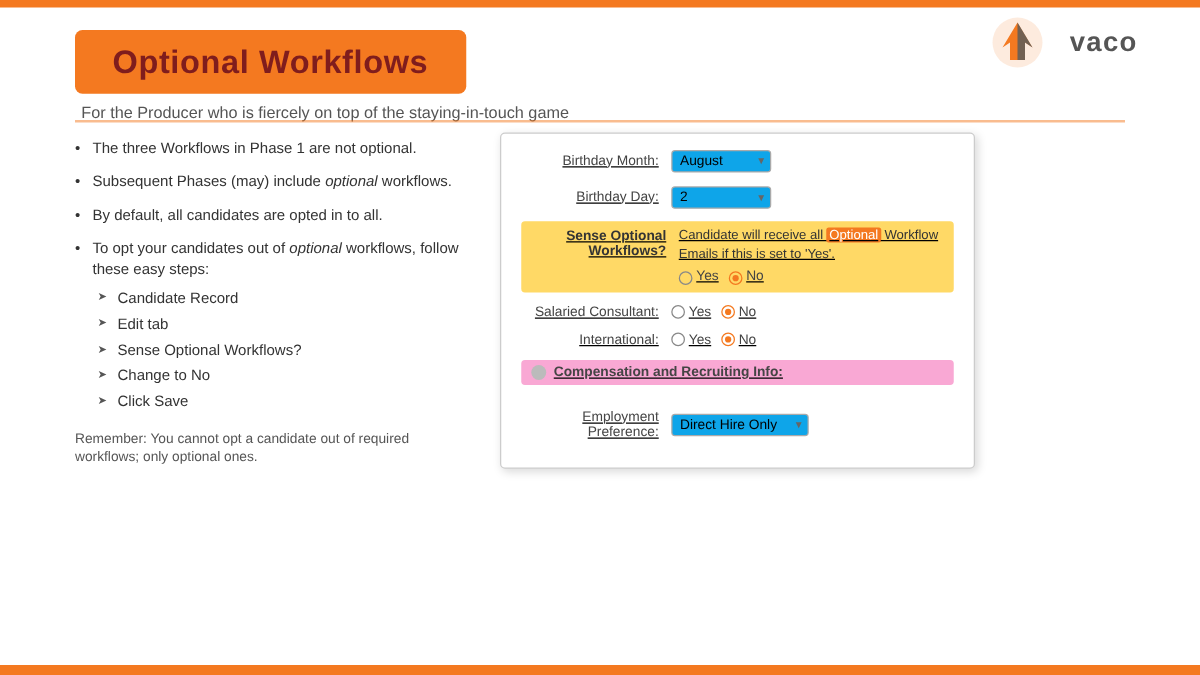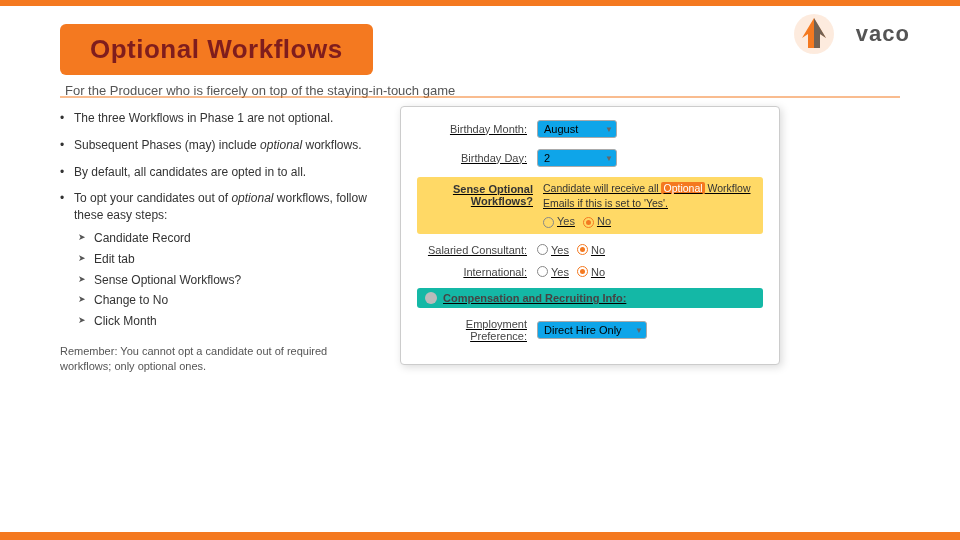--- a/index.html
+++ b/index.html
@@ -260,27 +260,27 @@
     }
 
     .highlight-content .orange-word {
       background: #f47920;
       color: #fff;
       padding: 0 2px;
       border-radius: 2px;
     }
 
     .section-header {
-      background: #14b8a6;
+      background: #f9a8d4;
       border-radius: 3px;
       padding: 4px 8px;
       font-size: 11px;
       font-weight: bold;
       color: #444;
-      margin-bottom: 10px;
+      margin-bottom: 20px;
       display: flex;
       align-items: center;
       gap: 6px;
     }
 
     .section-header-dot {
       width: 12px;
       height: 12px;
       border-radius: 50%;
       background: #bbb;
@@ -353,21 +353,21 @@
       <li>The three Workflows in Phase 1 are not optional.</li>
       <li>Subsequent Phases (may) include <em>optional</em> workflows.</li>
       <li>By default, all candidates are opted in to all.</li>
       <li>
         To opt your candidates out of <em>optional</em> workflows, follow these easy steps:
         <ul class="sub-list">
           <li>Candidate Record</li>
           <li>Edit tab</li>
           <li>Sense Optional Workflows?</li>
           <li>Change to No</li>
-          <li>Click Month</li>
+          <li>Click Save</li>
         </ul>
       </li>
     </ul>
     <p class="remember-text">Remember: You cannot opt a candidate out of required workflows; only optional ones.</p>
   </div>
 
   <div class="right-column">
     <div class="form-mockup">
 
       <div class="form-row">

